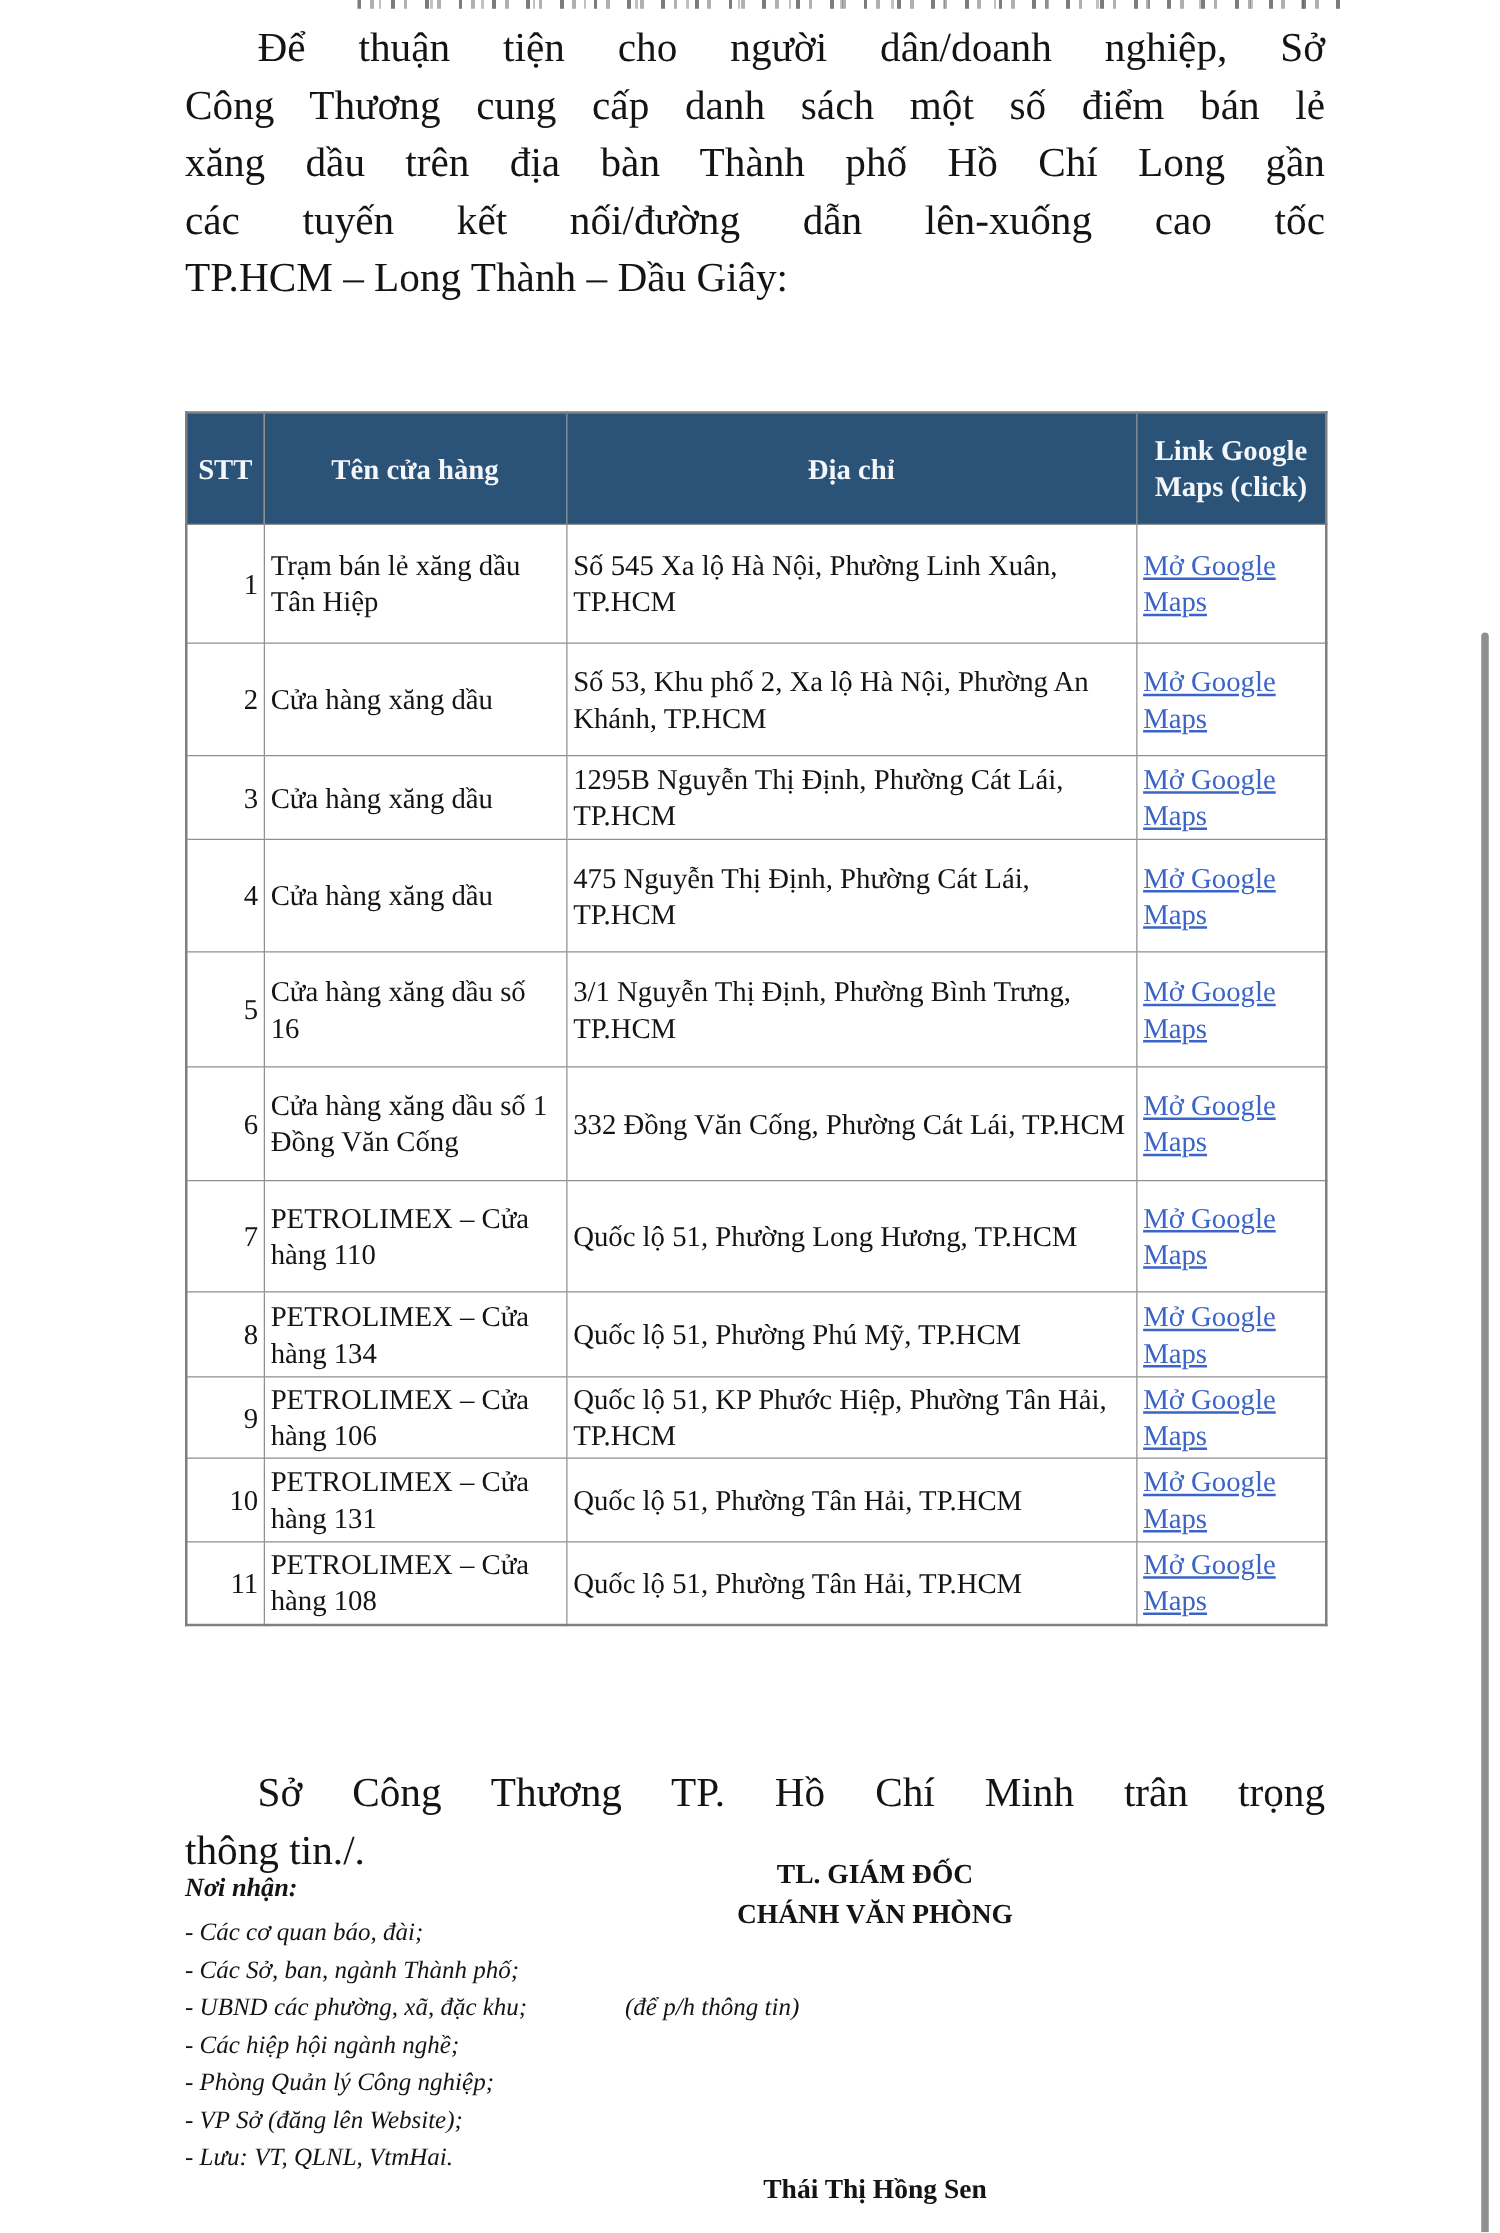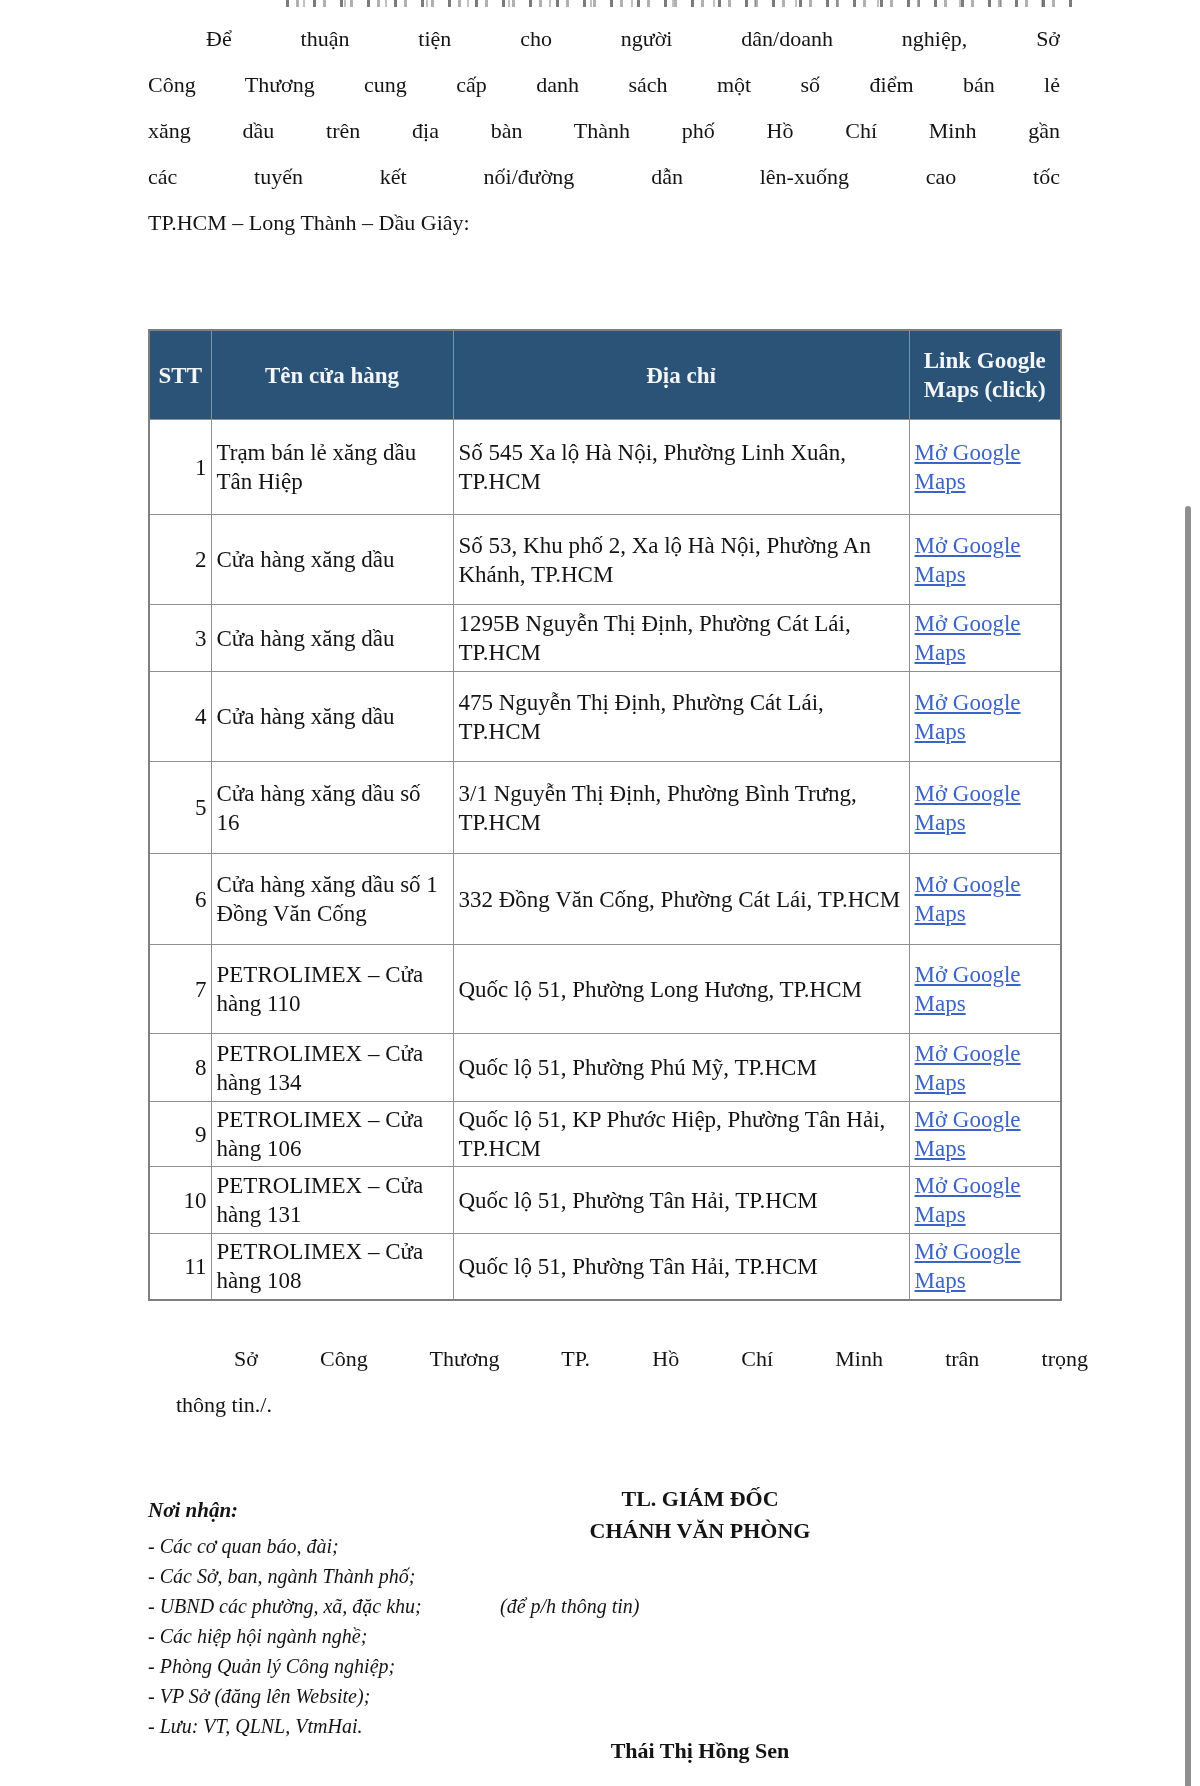--- a/index.html
+++ b/index.html
@@ -20,23 +20,23 @@
     color:var(--ink);
   }
   
   .clipped-top{
     position:absolute;left:286px;top:0;width:792px;height:7px;
     background:
       repeating-linear-gradient(90deg, rgba(35,35,35,.75) 0 3px, transparent 3px 10px, rgba(35,35,35,.45) 10px 13px, transparent 13px 27px),
       repeating-linear-gradient(90deg, transparent 0 17px, rgba(35,35,35,.35) 17px 19px, transparent 19px 41px);
     opacity:.8;
   }
-  .para{position:absolute;left:148px;width:912px;font-size:22px;line-height:46px;}
+  .para{position:absolute;left:148px;width:912px;font-size:33px;line-height:46px;}
   .para-intro{top:16px;}
-  .para-closing{top:1336px;margin-left:28px;}
+  .para-closing{top:1412px;}
   .pline{text-align:justify;text-align-last:justify;}
   .pline.first{text-indent:58px;}
   .pline.last{text-align:center;text-align-last:left;}
 
   table.stations{
     position:absolute;left:148px;top:329px;width:912px;
     border-collapse:collapse;table-layout:fixed;
     font-size:23px;line-height:29px;
     border:2px solid #7f7f7f;
   }
@@ -81,21 +81,21 @@
 </head>
 <body>
 
 <div class="page">
 
   <div class="clipped-top"></div>
 
   <div class="para para-intro" id="intro">
       <div class="pline first">Để thuận tiện cho người dân/doanh nghiệp, Sở</div>
       <div class="pline">Công Thương cung cấp danh sách một số điểm bán lẻ</div>
-      <div class="pline">xăng dầu trên địa bàn Thành phố Hồ Chí Minh gần</div>
+      <div class="pline">xăng dầu trên địa bàn Thành phố Hồ Chí Long gần</div>
       <div class="pline">các tuyến kết nối/đường dẫn lên-xuống cao tốc</div>
       <div class="pline last">TP.HCM – Long Thành – Dầu Giây:</div>
     </div>
 
   <table class="stations">
     <colgroup>
       <col style="width:62px">
         <col style="width:242px">
         <col style="width:456px">
         <col style="width:152px">

